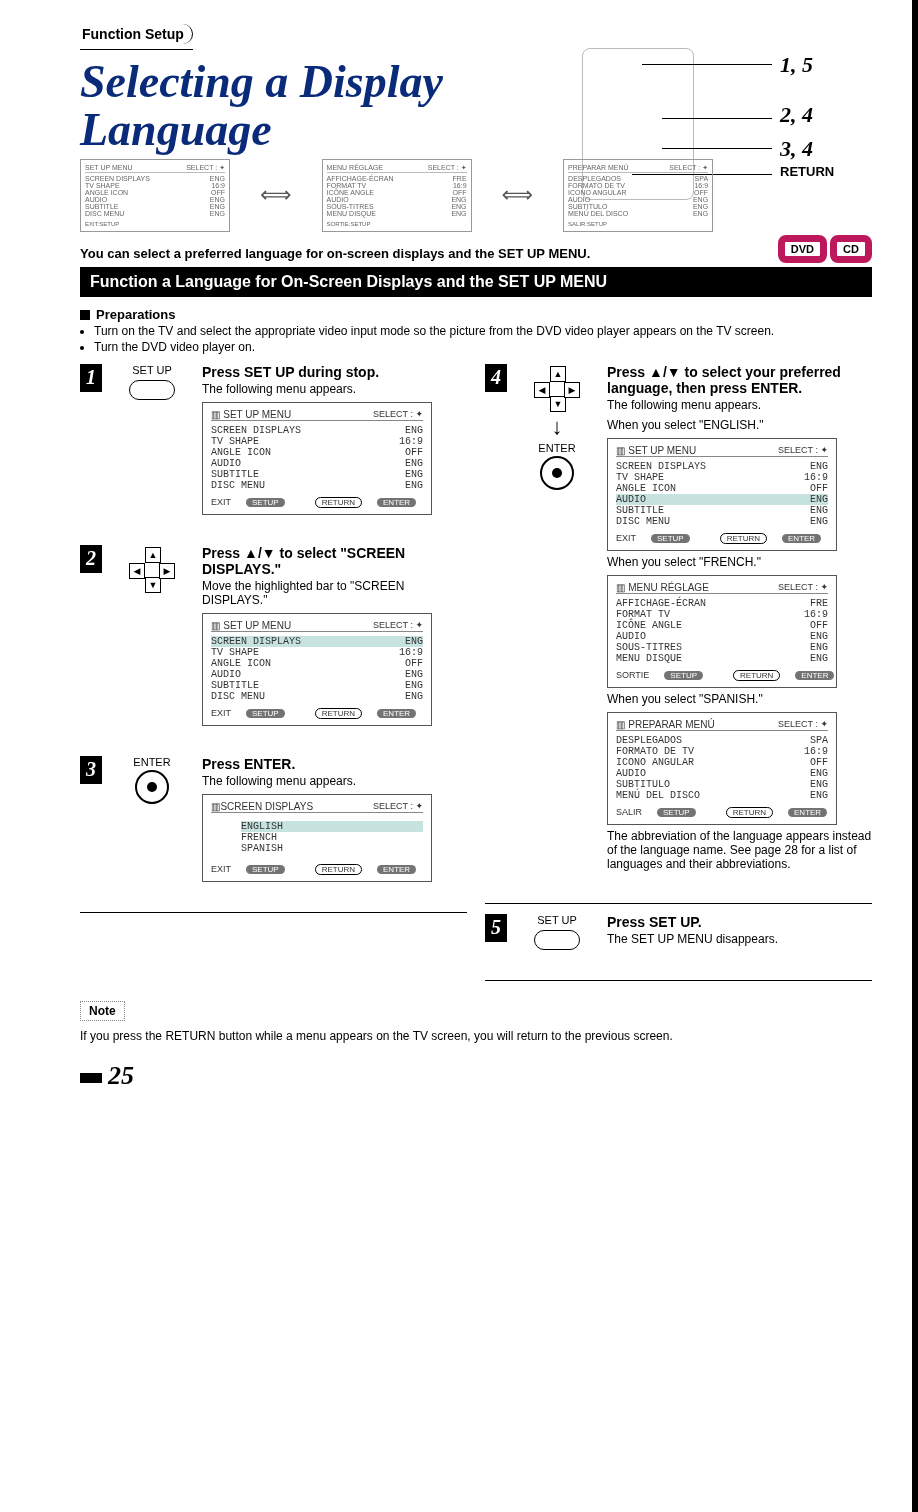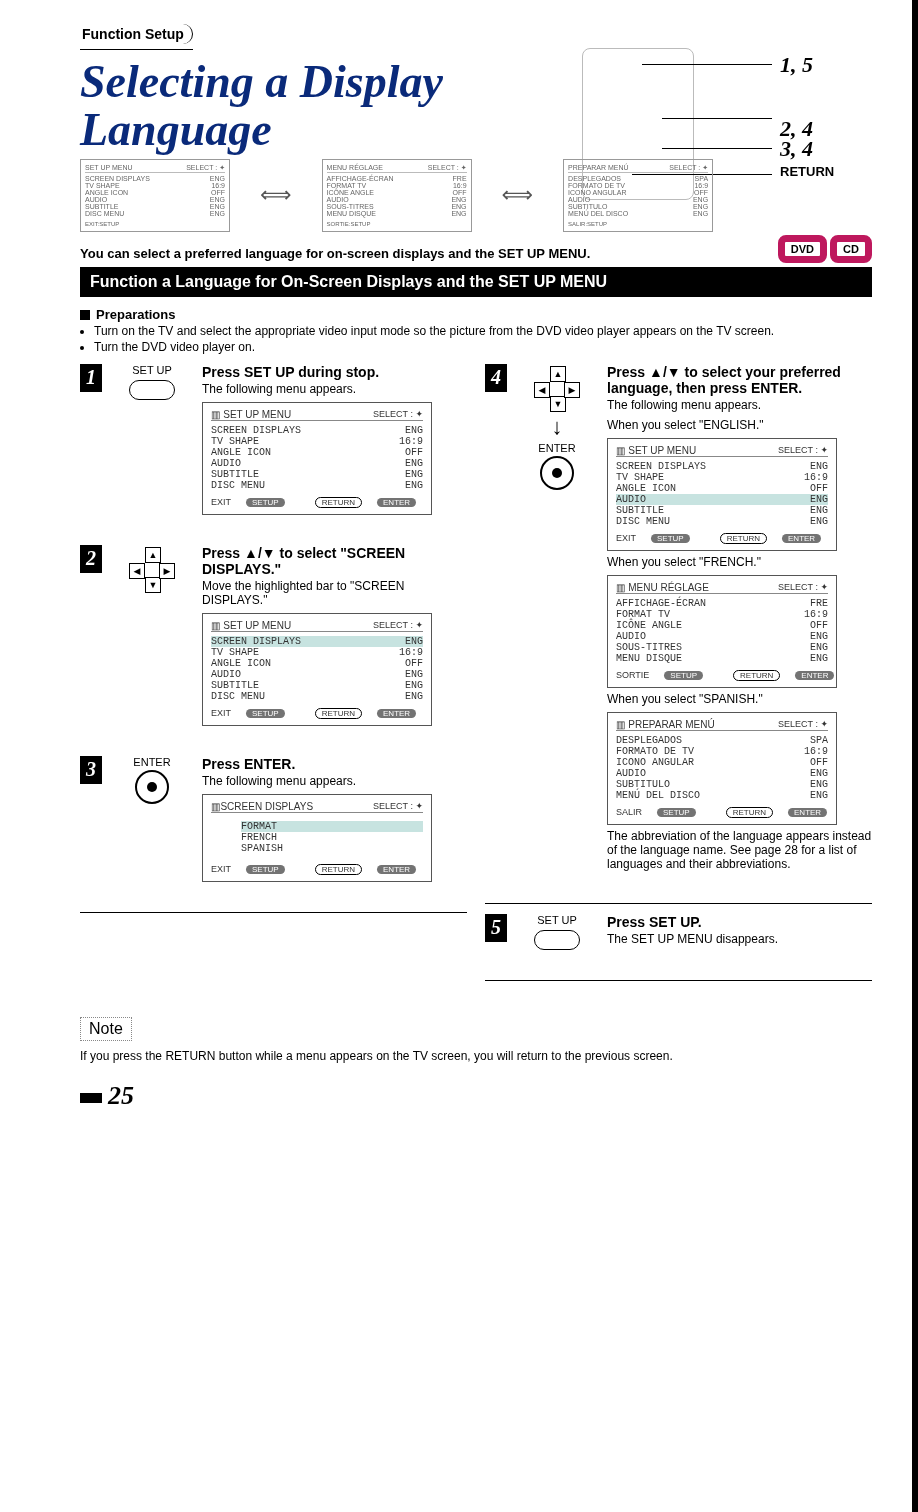--- a/index.html
+++ b/index.html
@@ -40,21 +40,21 @@
   .body-col p{margin:2px 0 6px 0;font-size:12px;}
   .osd{border:1px solid #555;width:230px;font-size:10px;padding:6px 8px;margin:4px 0;box-sizing:border-box;font-family:"Courier New",monospace;color:#333;}
   .osd .oh{display:flex;justify-content:space-between;border-bottom:1px solid #888;margin-bottom:4px;font-family:Arial;font-size:10px;}
   .osd .oh .sel{font-size:9px;}
   .orow{display:flex;justify-content:space-between;}
   .orow.hl{background:#c7e3e0;}
   .ofoot{margin-top:6px;font-family:Arial;font-size:9px;display:flex;gap:15px;align-items:center;}
   .pill{display:inline-block;background:#737373;color:#fff;border-radius:8px;padding:0 6px;font-size:8px;}
   .pill-o{display:inline-block;border:1px solid #000;border-radius:8px;padding:0 6px;font-size:8px;}
   .rule{border:0;border-top:1px solid #000;margin:6px 0 10px 0;}
-  .note-box{border:1px dotted #888;display:inline-block;padding:2px 8px;font-weight:normal;font-size:16px;margin-top:26px;}
+  .note-box{border:1px dotted #888;display:inline-block;padding:2px 8px;font-weight:bold;font-size:12px;margin-top:10px;}
   .note-line{font-size:12px;margin:8px 0 18px 0;}
   .page-num{font-family:"Times New Roman",serif;font-style:italic;font-weight:bold;font-size:26px;margin-top:4px;}
   .page-num .bar{display:inline-block;width:22px;height:10px;background:#000;margin-right:6px;vertical-align:middle;}
   .downarr{font-size:22px;text-align:center;margin:2px 0;}
   .remote-shape{position:absolute;border:1px solid #bbb;border-radius:8px;}
 </style>
 </head>
 <body>
 
 <div class="page">
@@ -68,21 +68,21 @@
     <span>Selecting a Display</span><br>
     <span>Language</span>
   </h1>
 
   
   <div class="remote-callouts">
     <div class="remote-shape" style="left:10px;top:8px;width:110px;height:150px;"></div>
     <div class="line" style="left:70px;top:24px;width:130px;"></div>
     <span class="num" style="left:208px;top:12px;">1, 5</span>
     <div class="line" style="left:90px;top:78px;width:110px;"></div>
-    <span class="num" style="left:208px;top:76px;">2, 4</span>
+    <span class="num" style="left:208px;top:62px;">2, 4</span>
     <div class="line" style="left:90px;top:108px;width:110px;"></div>
     <span class="num" style="left:208px;top:96px;">3, 4</span>
     <div class="line" style="left:60px;top:134px;width:140px;"></div>
     <span class="num" style="left:208px;top:124px;font-style:normal;font-family:Arial;font-size:13px;">RETURN</span>
   </div>
 
   
   <div class="flow-row">
     <div class="mini-screen">
       <div class="hdr">
@@ -322,21 +322,21 @@
         </div>
         <div class="body-col">
           <div class="hd">Press ENTER.</div>
           <p>The following menu appears.</p>
           <div class="osd">
             <div class="oh">
                 <span>▥<span>SCREEN DISPLAYS</span></span>
                 <span class="sel">SELECT : ✦</span>
               </div>
             <div id="osd3-rows" style="padding:4px 0 4px 30px;">
-                <div class="orow hl">FORMAT</div>
+                <div class="orow hl">ENGLISH</div>
                 <div class="orow">FRENCH</div>
                 <div class="orow">SPANISH</div>
               </div>
             <div class="ofoot">
                 <span>EXIT</span>
                 <span class="pill">SETUP</span>
                 <br>
                 <span class="pill-o">RETURN</span> 
                 <span class="pill">ENTER</span>
               </div>

